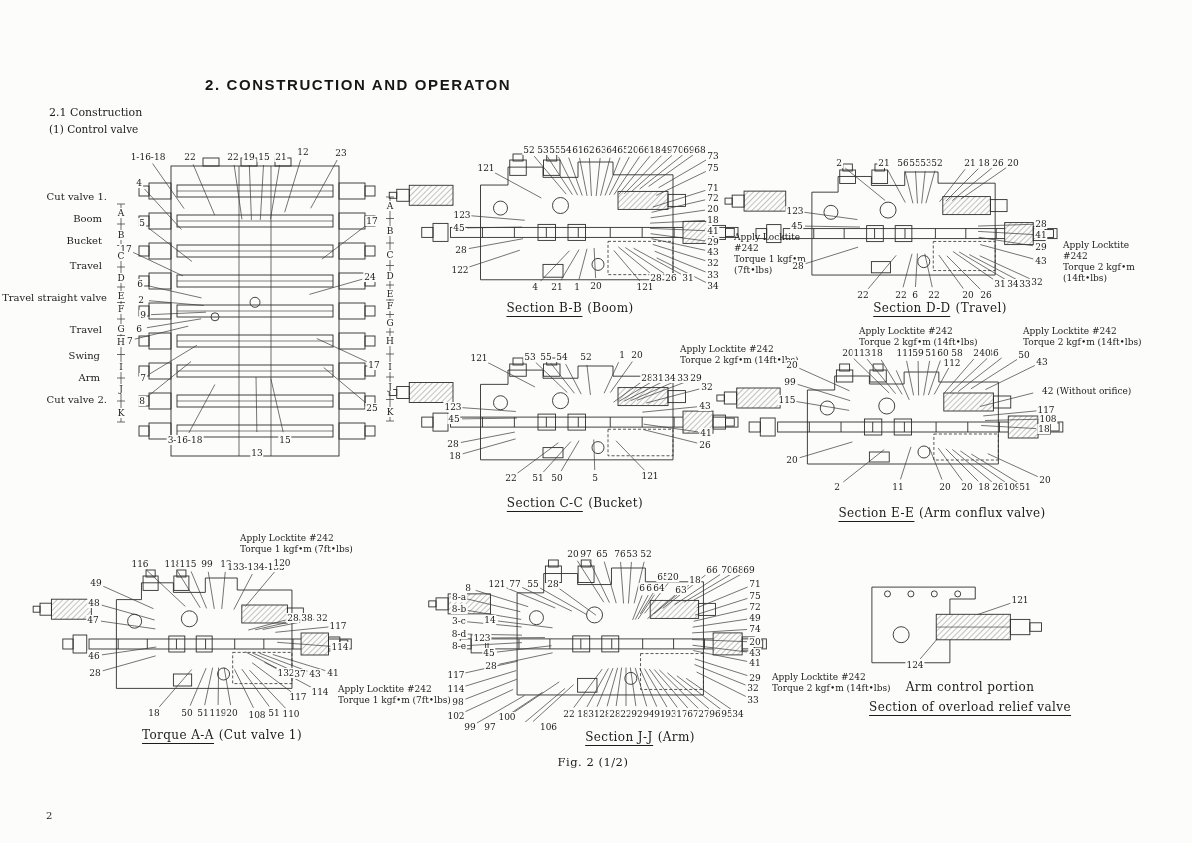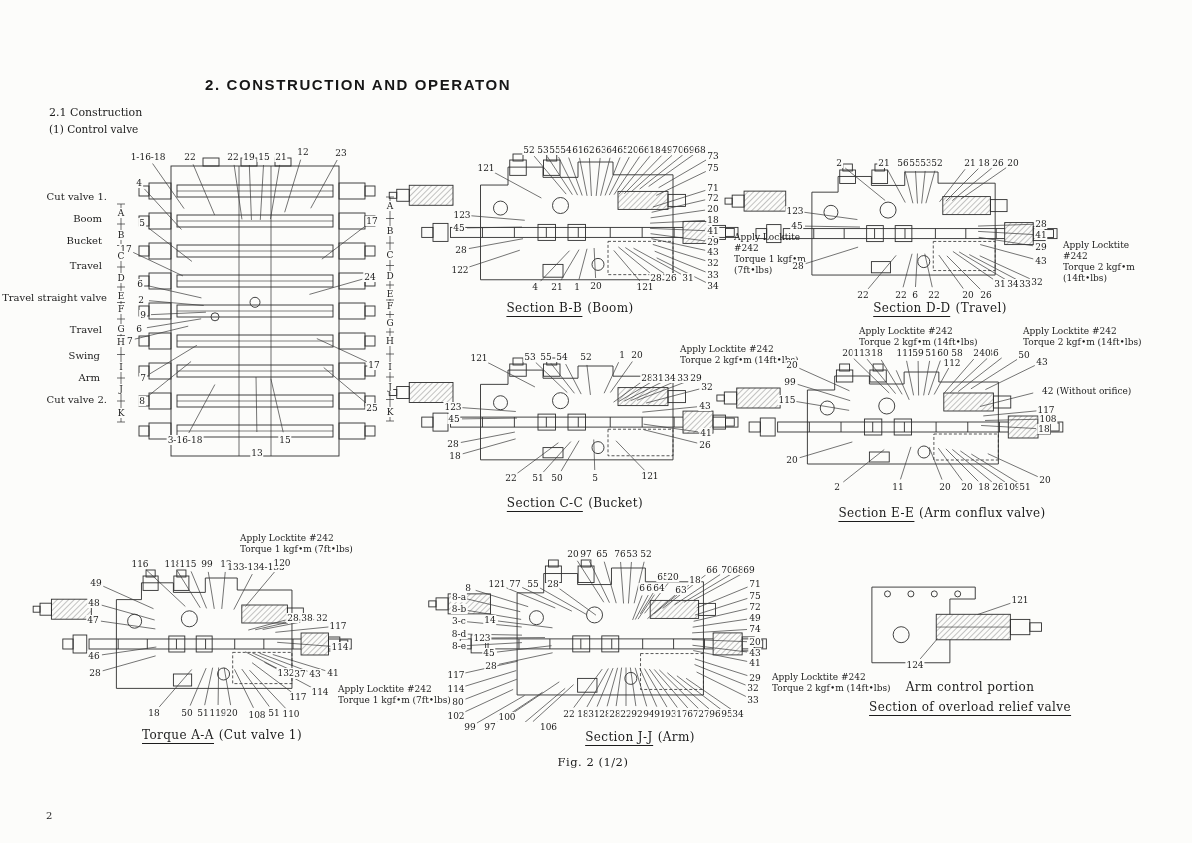--- a/index.html
+++ b/index.html
@@ -809,21 +809,21 @@
       <span class="co" style="left: 459px; top: 609px;">8-b</span>
       <span class="co" style="left: 459px; top: 621px;">3-c</span>
       <span class="co" style="left: 459px; top: 634px;">8-d</span>
       <span class="co" style="left: 459px; top: 646px;">8-e</span>
       <span class="co" style="left: 490px; top: 620px;">14</span>
       <span class="co" style="left: 482px; top: 638px;">123</span>
       <span class="co" style="left: 489px; top: 653px;">45</span>
       <span class="co" style="left: 491px; top: 666px;">28</span>
       <span class="co" style="left: 456px; top: 675px;">117</span>
       <span class="co" style="left: 456px; top: 689px;">114</span>
-      <span class="co" style="left: 458px; top: 702px;">80</span>
+      <span class="co" style="left: 458px; top: 702px;">98</span>
       <span class="co" style="left: 456px; top: 716px;">102</span>
       <span class="co" style="left: 470px; top: 727px;">99</span>
       <span class="co" style="left: 490px; top: 727px;">97</span>
       <span class="co" style="left: 507px; top: 717px;">100</span>
       <span class="co" style="left: 517px; top: 729px;">101</span>
       <span class="co" style="left: 527px; top: 727px; padding-left: 44px;">106</span>
       <span class="co" style="left: 645px; top: 588px;">61</span>
       <span class="co" style="left: 652px; top: 588px;">62</span>
       <span class="co" style="left: 659px; top: 588px;">64</span>
       <span class="co" style="left: 663px; top: 577px;">65</span>

